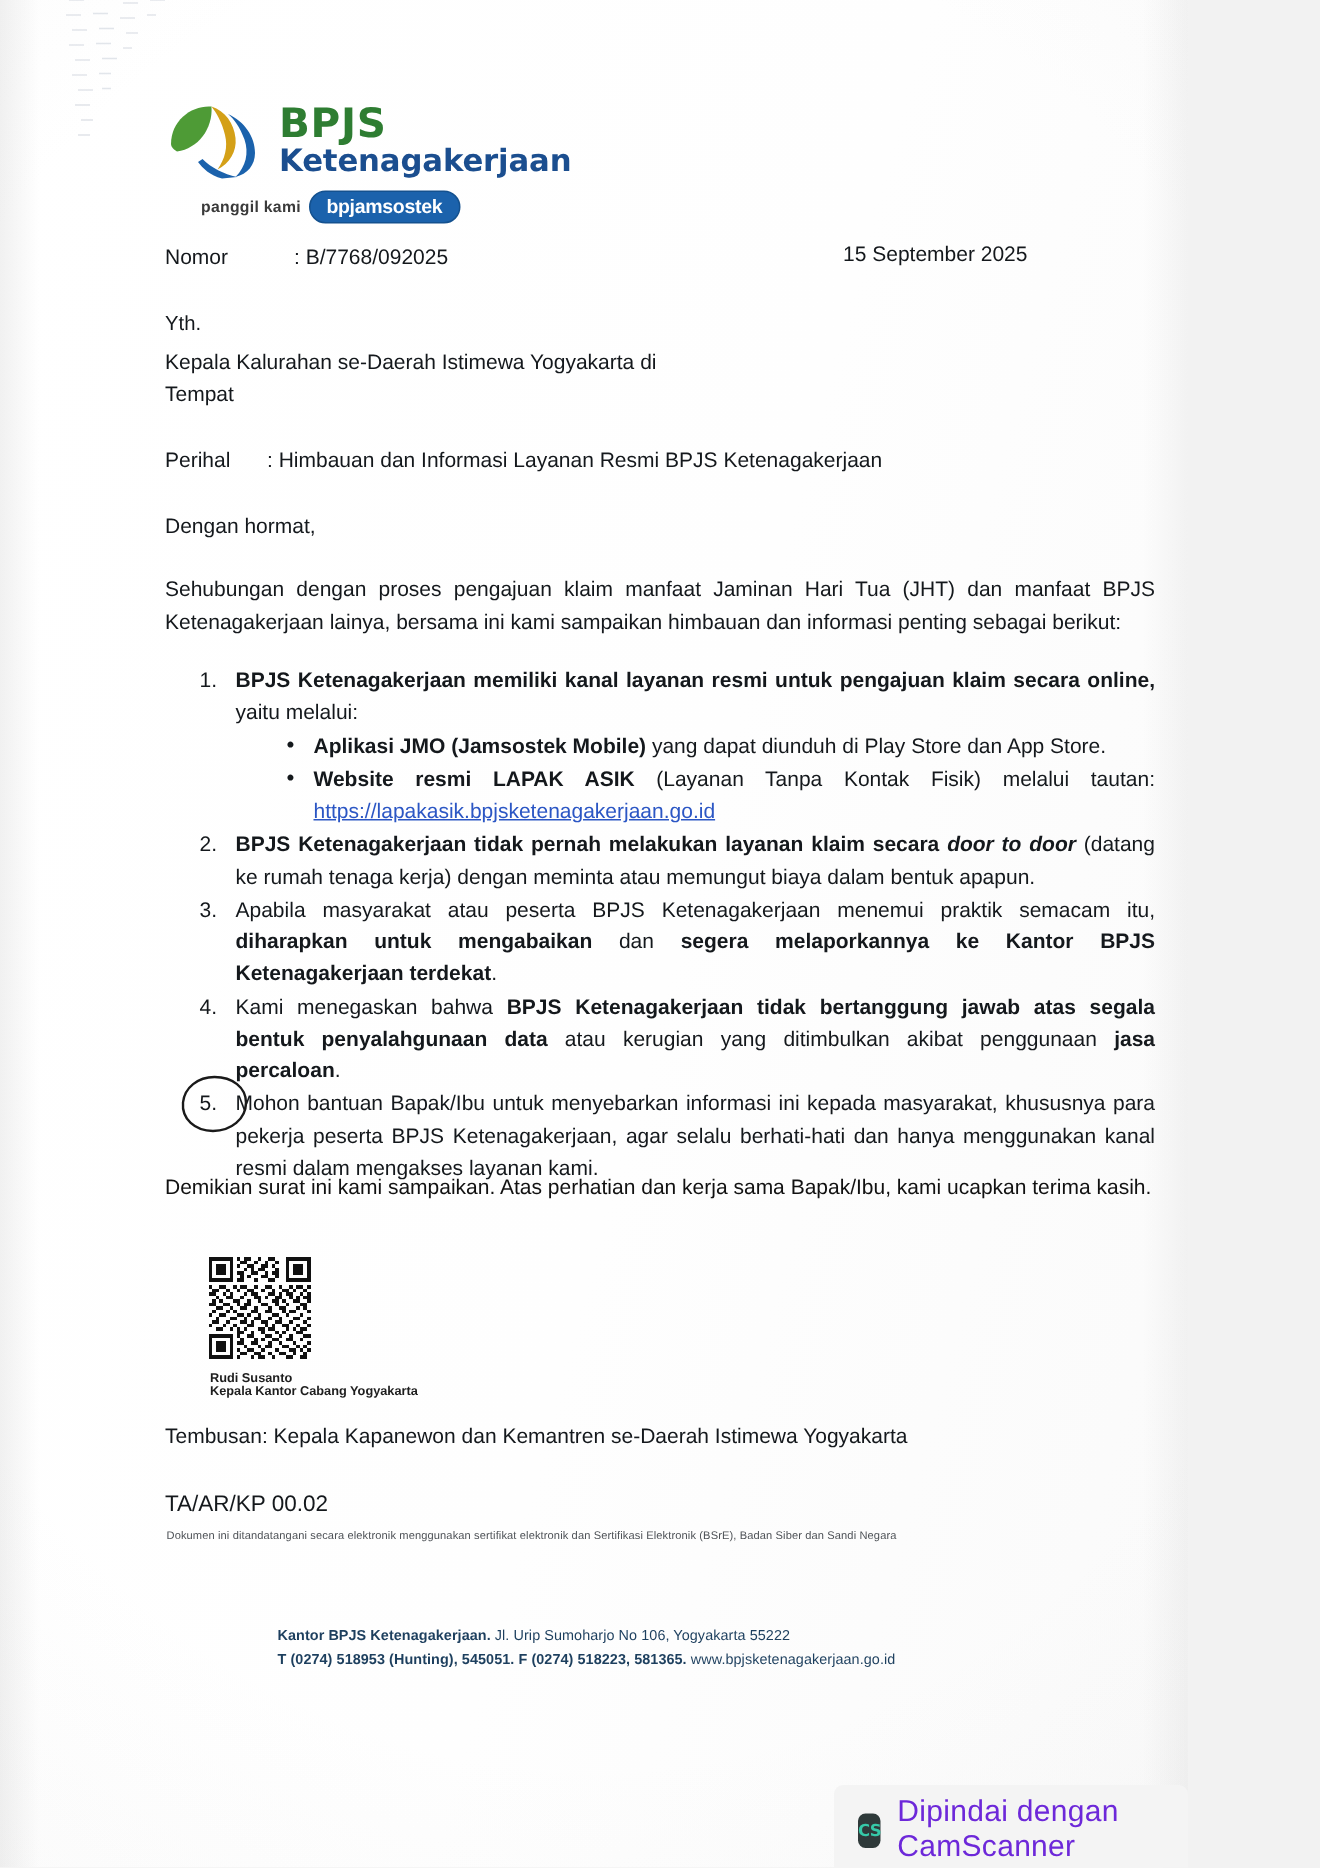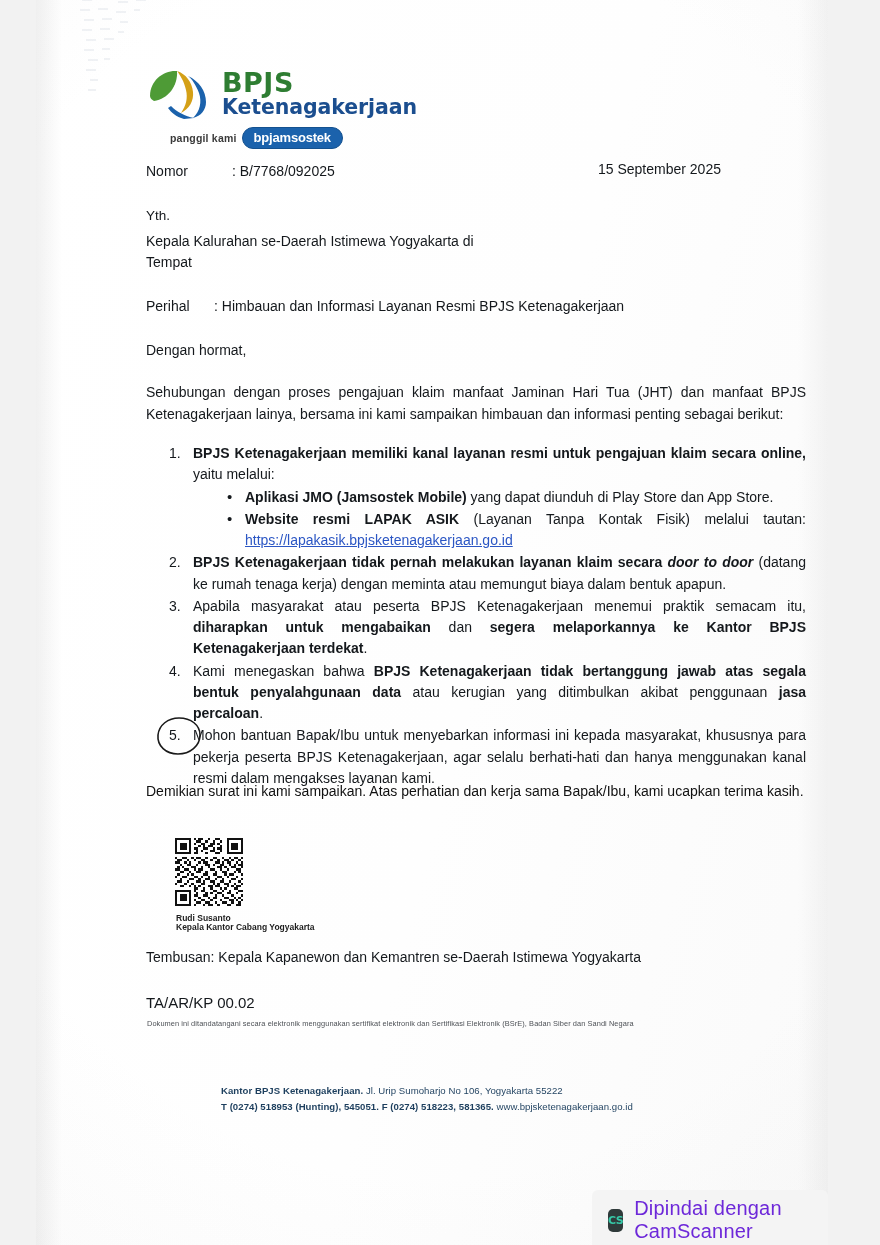--- a/index.html
+++ b/index.html
@@ -9,21 +9,20 @@
   body {
     font-family: "Liberation Sans", sans-serif;
   }
   .page {
     position: relative;
     width: 792px;
     height: 1245px;
     overflow: hidden;
     background:
       linear-gradient(105deg, #ffffff 0%, #fefefe 55%, #fafafa 100%);
-    margin-left: 36px;
   }
   
   .scan-vignette {
     position: absolute; inset: 0;
     pointer-events: none;
     background:
       radial-gradient(ellipse 120% 90% at 50% 45%, rgba(255,255,255,0) 55%, rgba(200,200,200,0.16) 100%);
   }
   .scan-edge-left {
     position: absolute; left: 0; top: 0; width: 26px; height: 100%;

